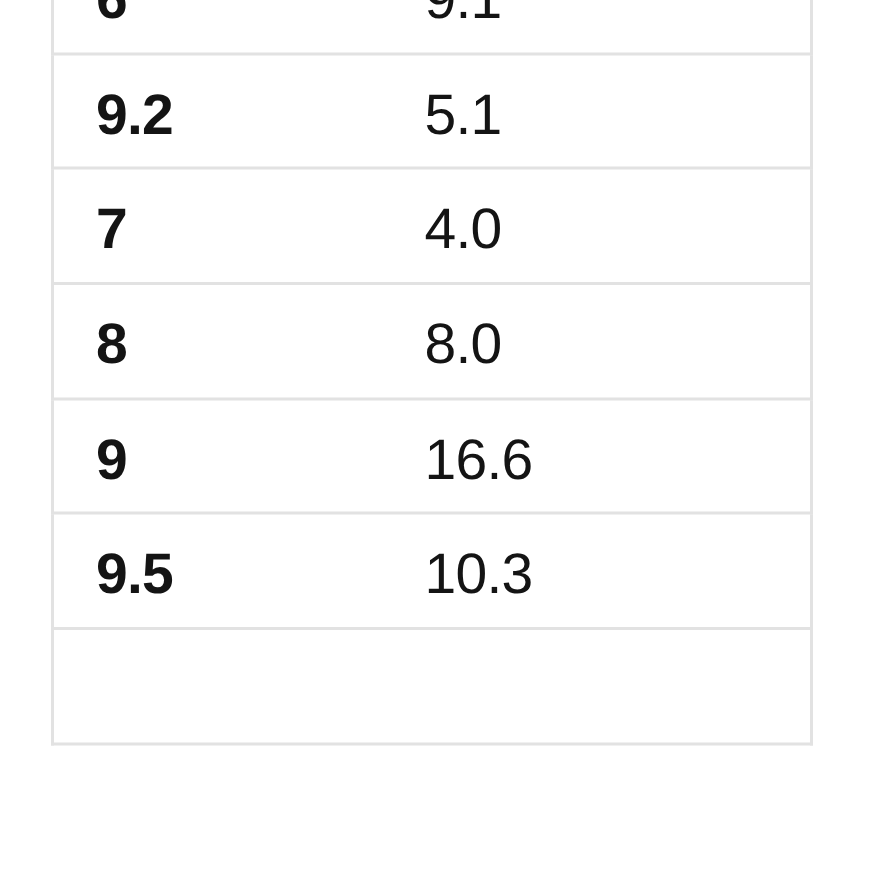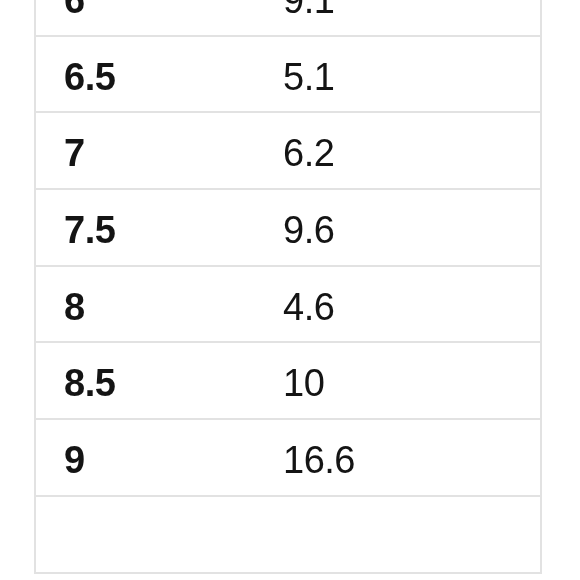--- a/index.html
+++ b/index.html
@@ -99,72 +99,64 @@
         <td class="key">
           <span class="cell-inner">6</span>
         </td>
         <td class="value">
           <span class="cell-inner">9.1</span>
         </td>
       </tr>
 
       <tr>
         <td class="key">
-          <span class="cell-inner">6.5</span>
+          <span class="cell-inner">9.2</span>
         </td>
         <td class="value">
           <span class="cell-inner">5.1</span>
         </td>
       </tr>
 
       <tr>
         <td class="key">
           <span class="cell-inner">7</span>
         </td>
         <td class="value">
-          <span class="cell-inner">6.2</span>
+          <span class="cell-inner">4.0</span>
         </td>
       </tr>
 
-      <tr>
-        <td class="key">
-          <span class="cell-inner">7.5</span>
-        </td>
-        <td class="value">
-          <span class="cell-inner">9.6</span>
-        </td>
-      </tr>
 
       <tr>
         <td class="key">
           <span class="cell-inner">8</span>
         </td>
         <td class="value">
-          <span class="cell-inner">4.6</span>
+          <span class="cell-inner">8.0</span>
         </td>
       </tr>
 
-      <tr>
-        <td class="key">
-          <span class="cell-inner">8.5</span>
-        </td>
-        <td class="value">
-          <span class="cell-inner">10</span>
-        </td>
-      </tr>
 
       <tr>
         <td class="key">
           <span class="cell-inner">9</span>
         </td>
         <td class="value">
           <span class="cell-inner">16.6</span>
         </td>
       </tr>
 
+      <tr>
+        <td class="key">
+          <span class="cell-inner">9.5</span>
+        </td>
+        <td class="value">
+          <span class="cell-inner">10.3</span>
+        </td>
+      </tr>
 
       <tr>
         <td class="key">
           <span class="cell-inner"></span>
         </td>
         <td class="value">
           <span class="cell-inner"></span>
         </td>
       </tr>
 

